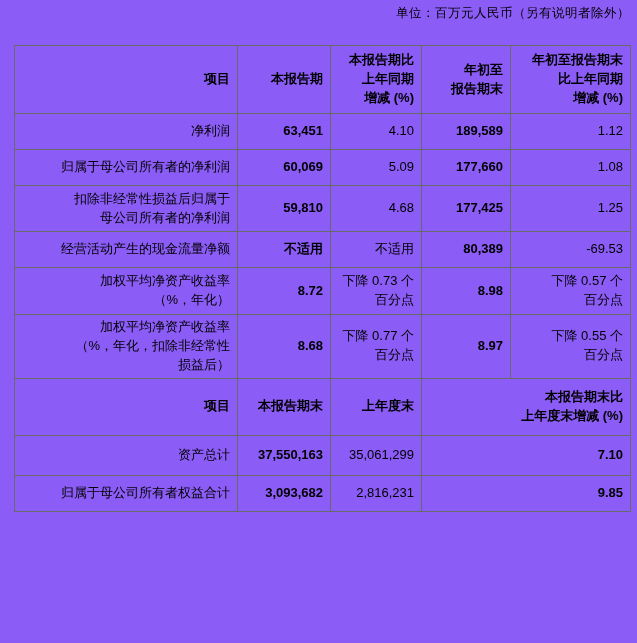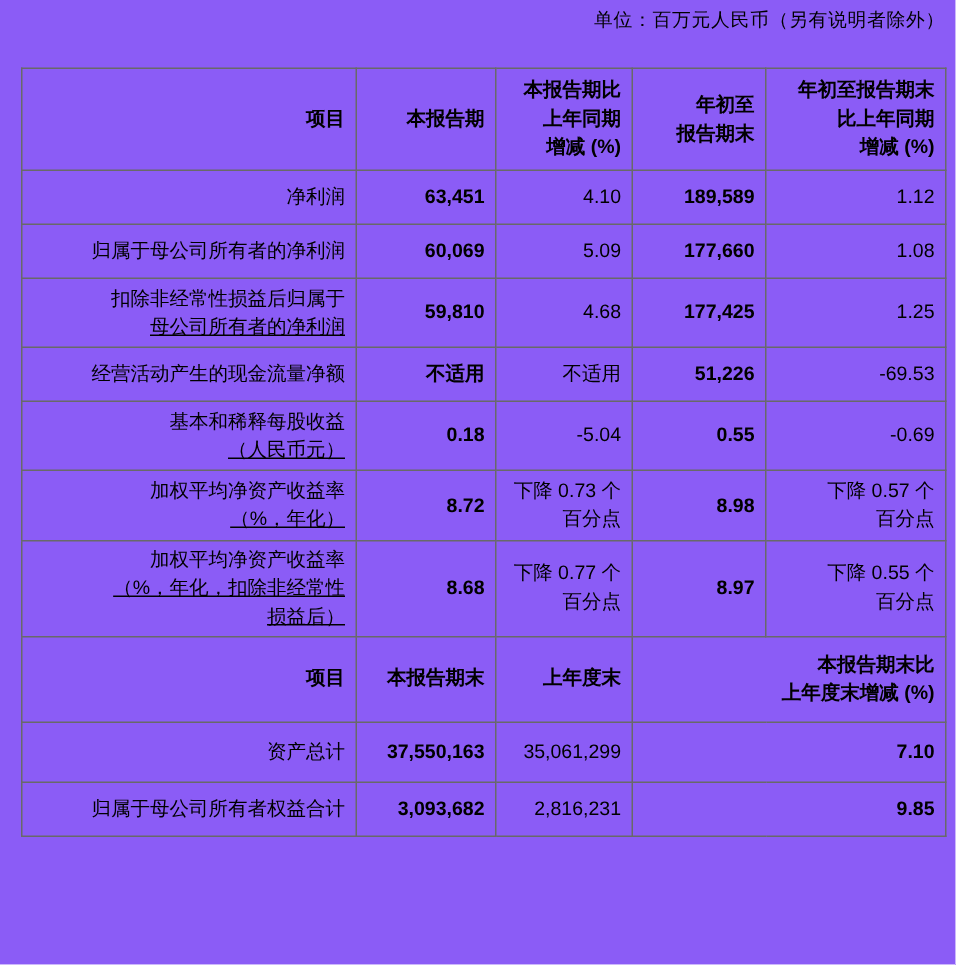--- a/index.html
+++ b/index.html
@@ -21,21 +21,21 @@
   table.fin td{
     border:1px solid #696969;
     vertical-align:middle;
     padding:3px 7px;
     line-height:1.45;
     overflow:hidden;
   }
   td.lbl{text-align:right;}
   td.num{text-align:right;}
   .b{font-weight:bold;}
-  .cont{margin-left:13px;text-decoration:underline;}
+  .cont{margin-left:13px;}
   .hd{font-weight:bold;}
 </style>
 </head>
 <body>
 
 <div class="page">
 
   <div class="unit-note">单位：百万元人民币（另有说明者除外）</div>
 
   <table class="fin">
@@ -92,34 +92,24 @@
       <td class="num b">59,810</td>
       <td class="num">4.68</td>
       <td class="num b">177,425</td>
       <td class="num">1.25</td>
     </tr>
 
     <tr style="height:36px">
       <td class="lbl">经营活动产生的现金流量净额</td>
       <td class="num b">不适用</td>
       <td class="num">不适用</td>
-      <td class="num b">51,226</td>
+      <td class="num b">80,389</td>
       <td class="num">-69.53</td>
     </tr>
 
-    <tr style="height:46px">
-      <td class="lbl">
-        <div>基本和稀释每股收益</div>
-        <div class="cont">（人民币元）</div>
-      </td>
-      <td class="num b">0.18</td>
-      <td class="num">-5.04</td>
-      <td class="num b">0.55</td>
-      <td class="num">-0.69</td>
-    </tr>
 
 
     <tr style="height:47px">
       <td class="lbl">
         <div>加权平均净资产收益率</div>
         <div class="cont">（%，年化）</div>
       </td>
       <td class="num b">8.72</td>
       <td class="num">
         <div>下降 0.73 个</div>

